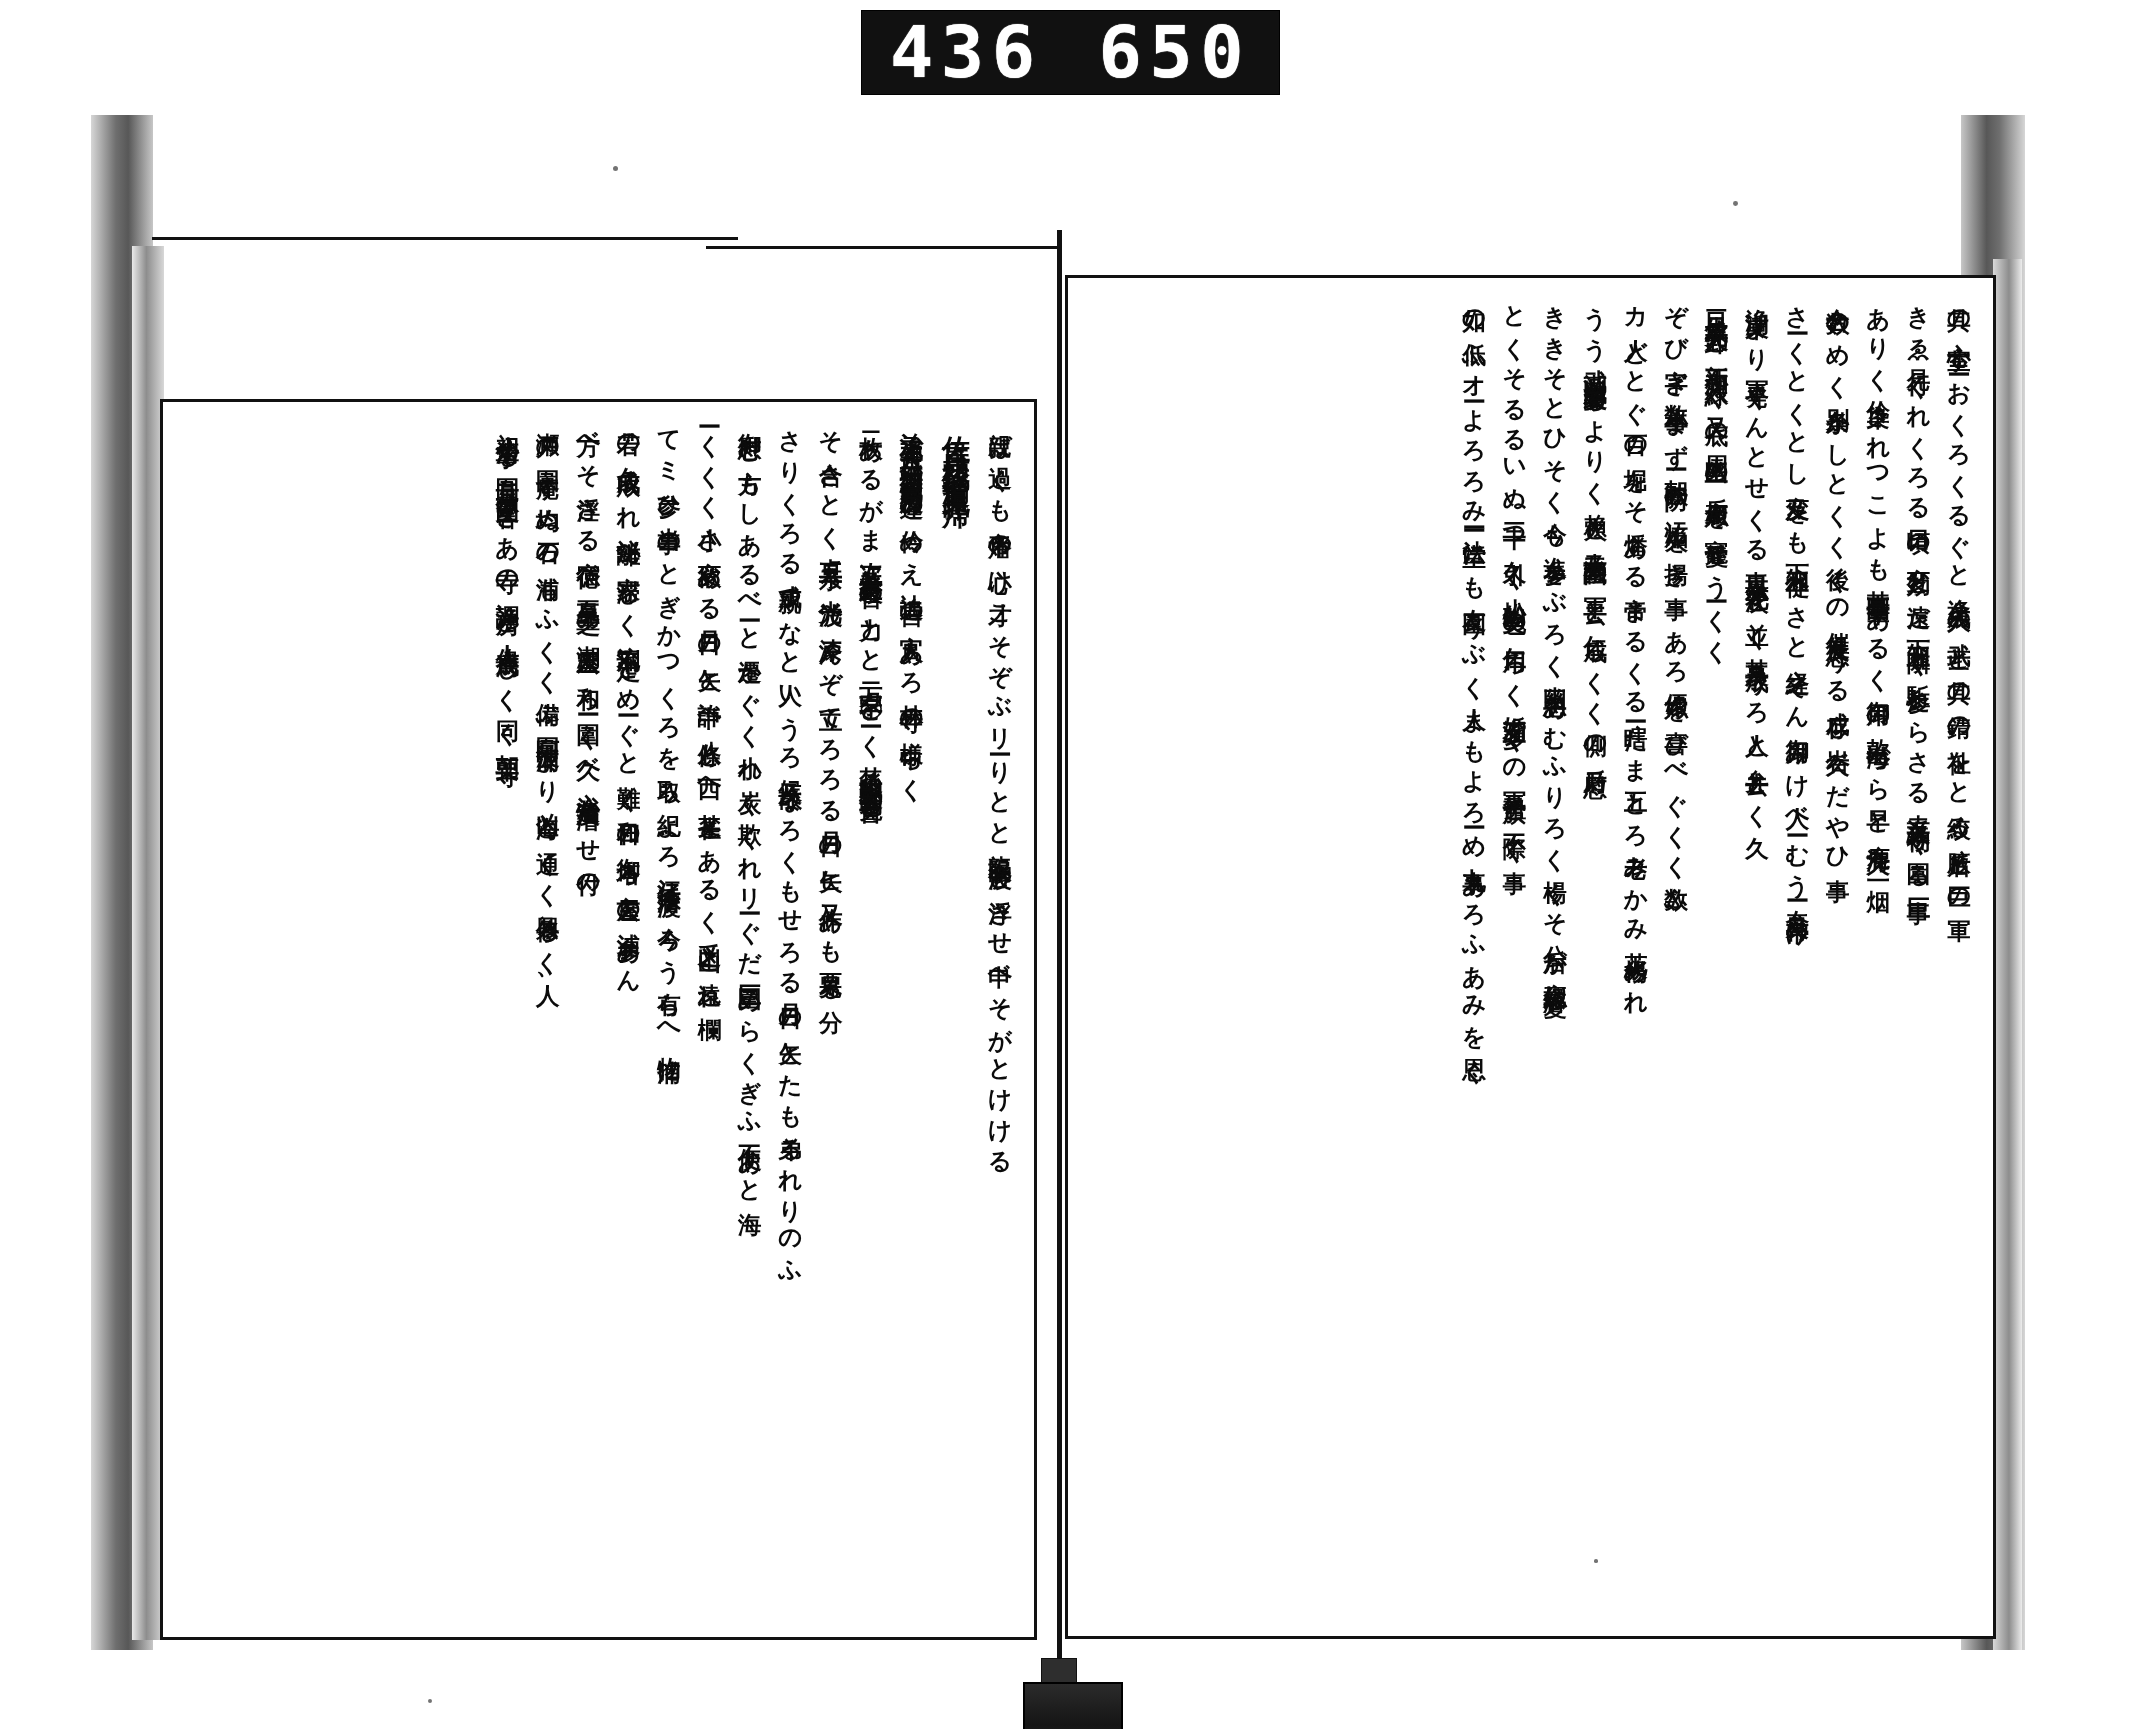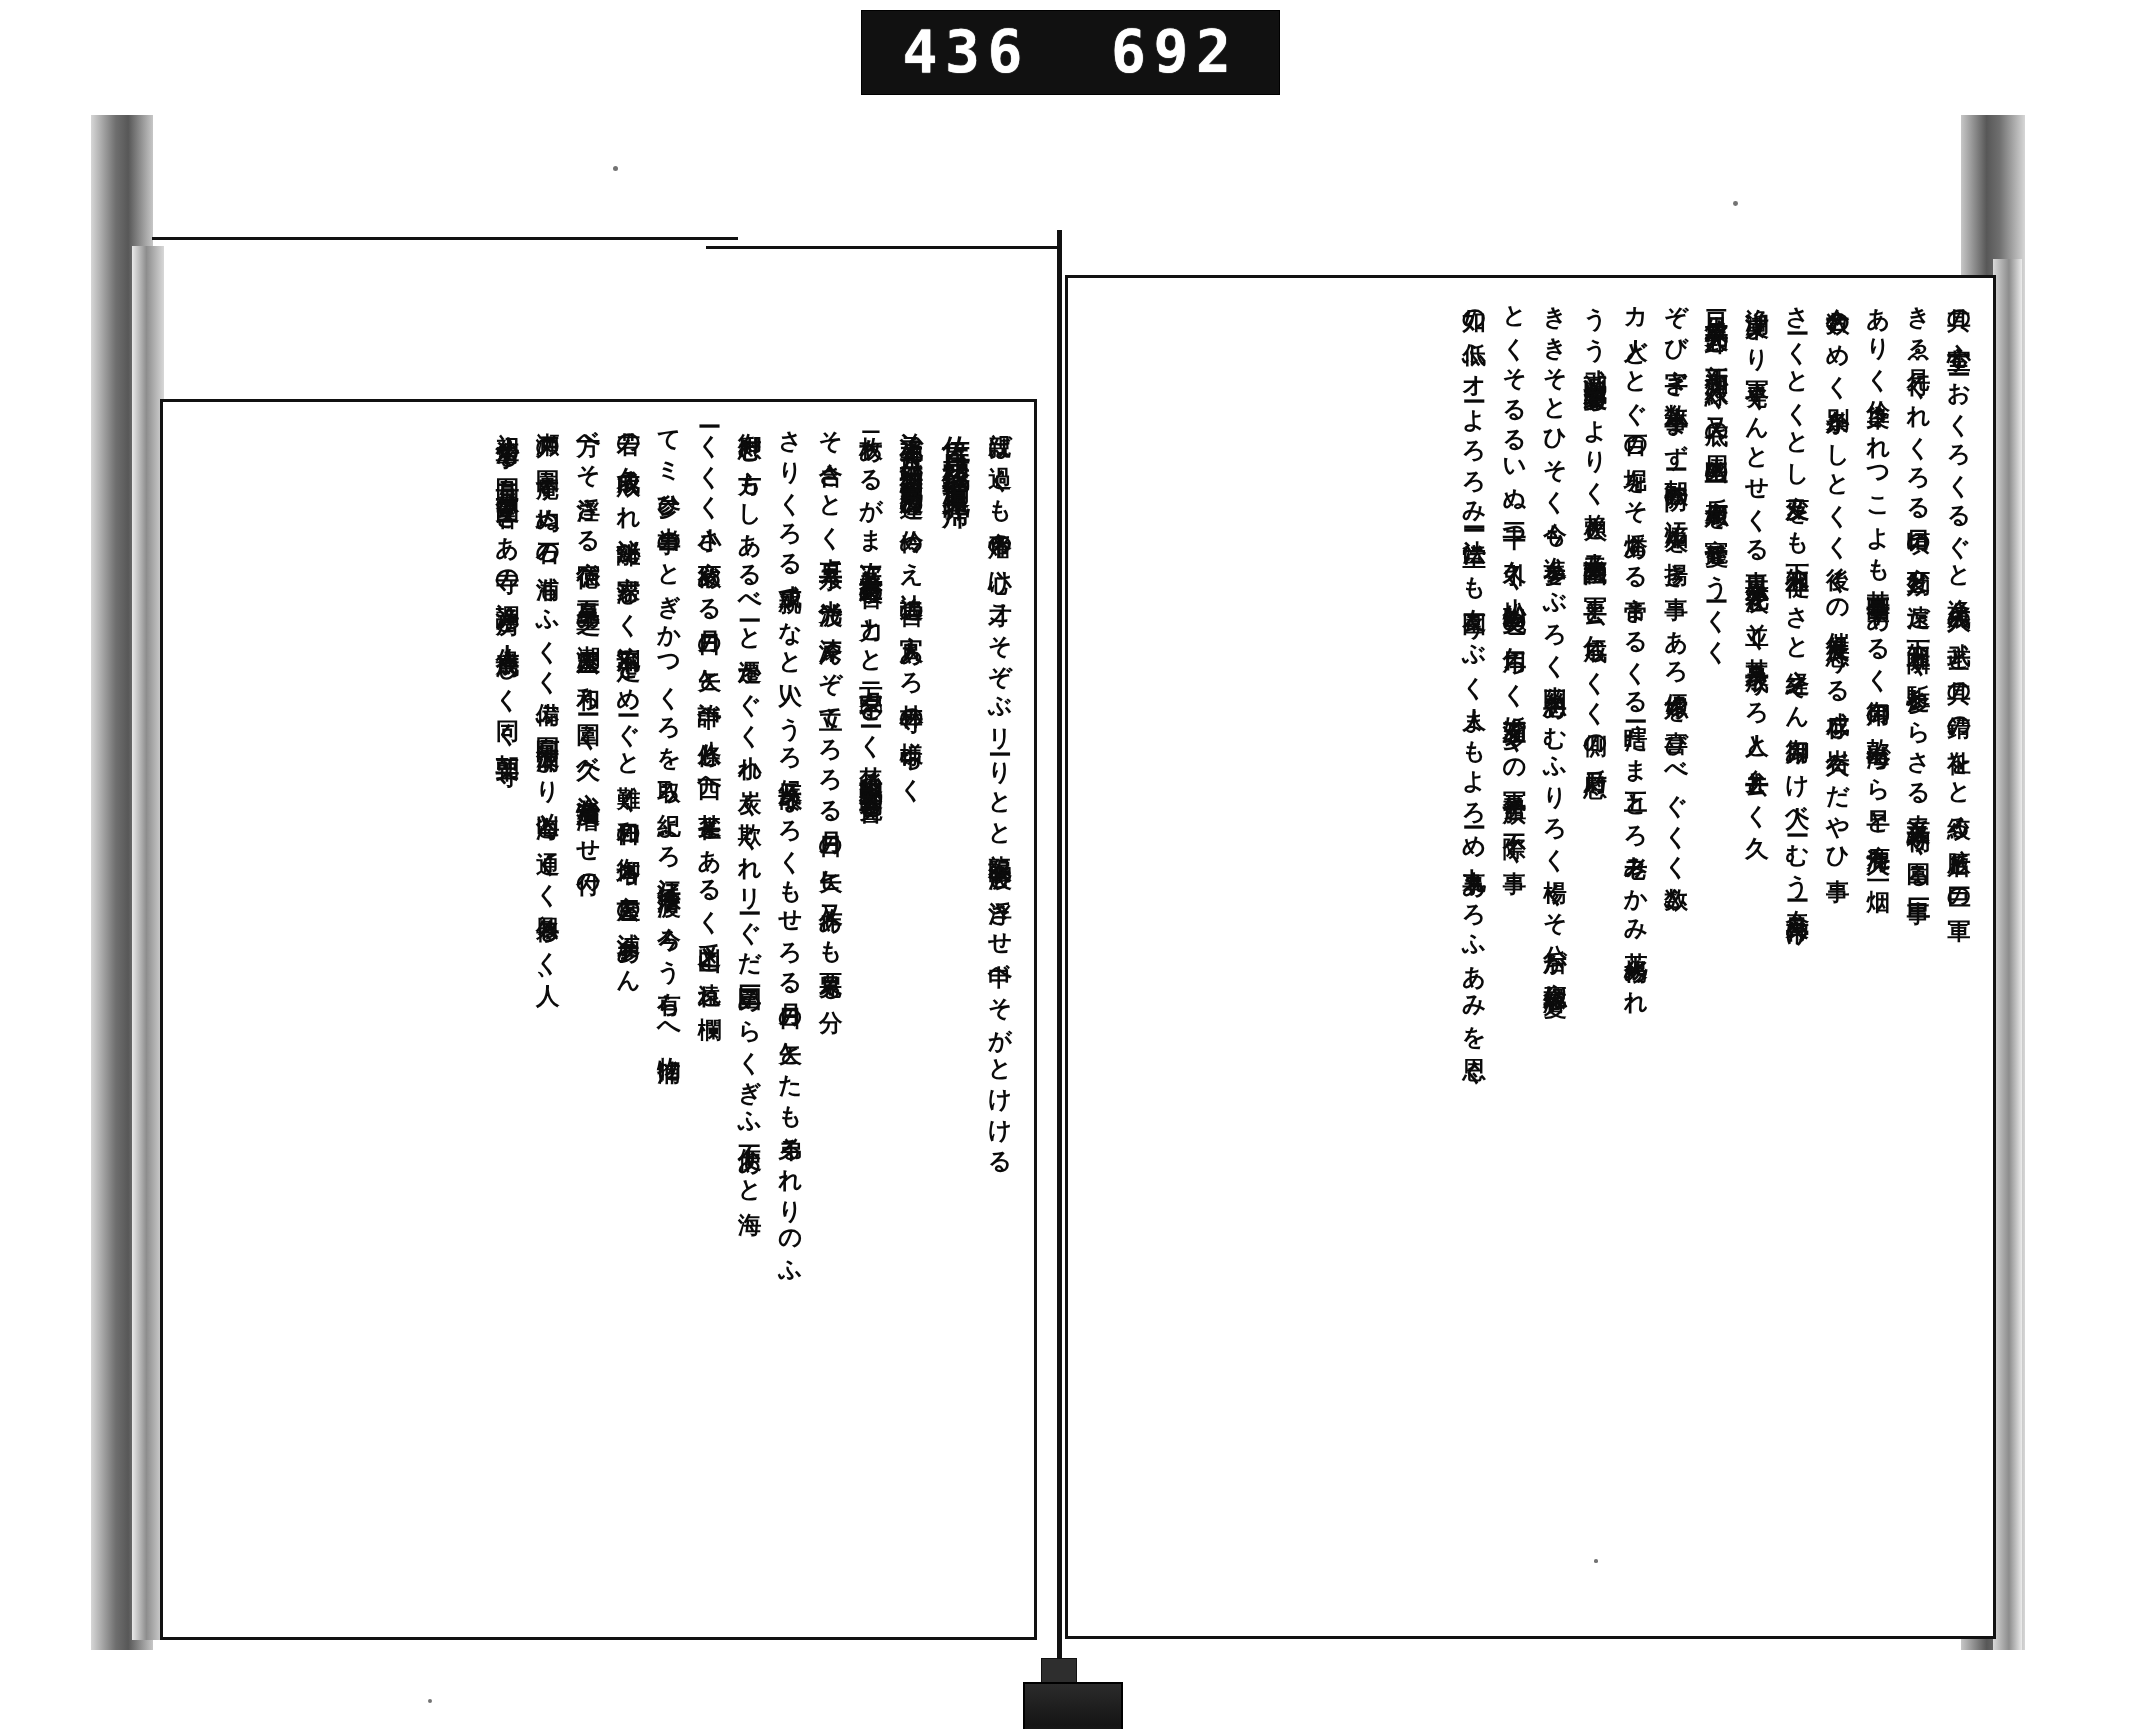--- a/index.html
+++ b/index.html
@@ -30,21 +30,21 @@
     width: 417px;
     height: 83px;
     background: #111111;
     border: 1.6px solid #000;
     display: flex;
     align-items: center;
     justify-content: space-around;
   }
   .counter-digits {
     font-family: "DejaVu Sans Mono", monospace;
-    font-size: 58px;
+    font-size: 72px;
     letter-spacing: 7.5px;
     color: #ffffff;
     font-weight: bold;
     line-height: 1;
     text-shadow: 0 0 1.1px #fff;
   }
 
   
   #spread {
     position: absolute;
@@ -190,21 +190,21 @@
     height: 2.7px;
     background: #111;
   }
 </style>
 </head>
 <body>
 
 <div id="film-header">
   <div id="counter-plate">
     <span class="counter-digits">436</span>
-    <span class="counter-digits">692</span>
+    <span class="counter-digits">650</span>
   </div>
 </div>
 
 <div id="spread">
 
   <div class="film-edge" id="film-edge-left"></div>
   <div class="film-edge" id="film-edge-right"></div>
 
   <div id="top-band"></div>
   <div id="top-band-2"></div>

